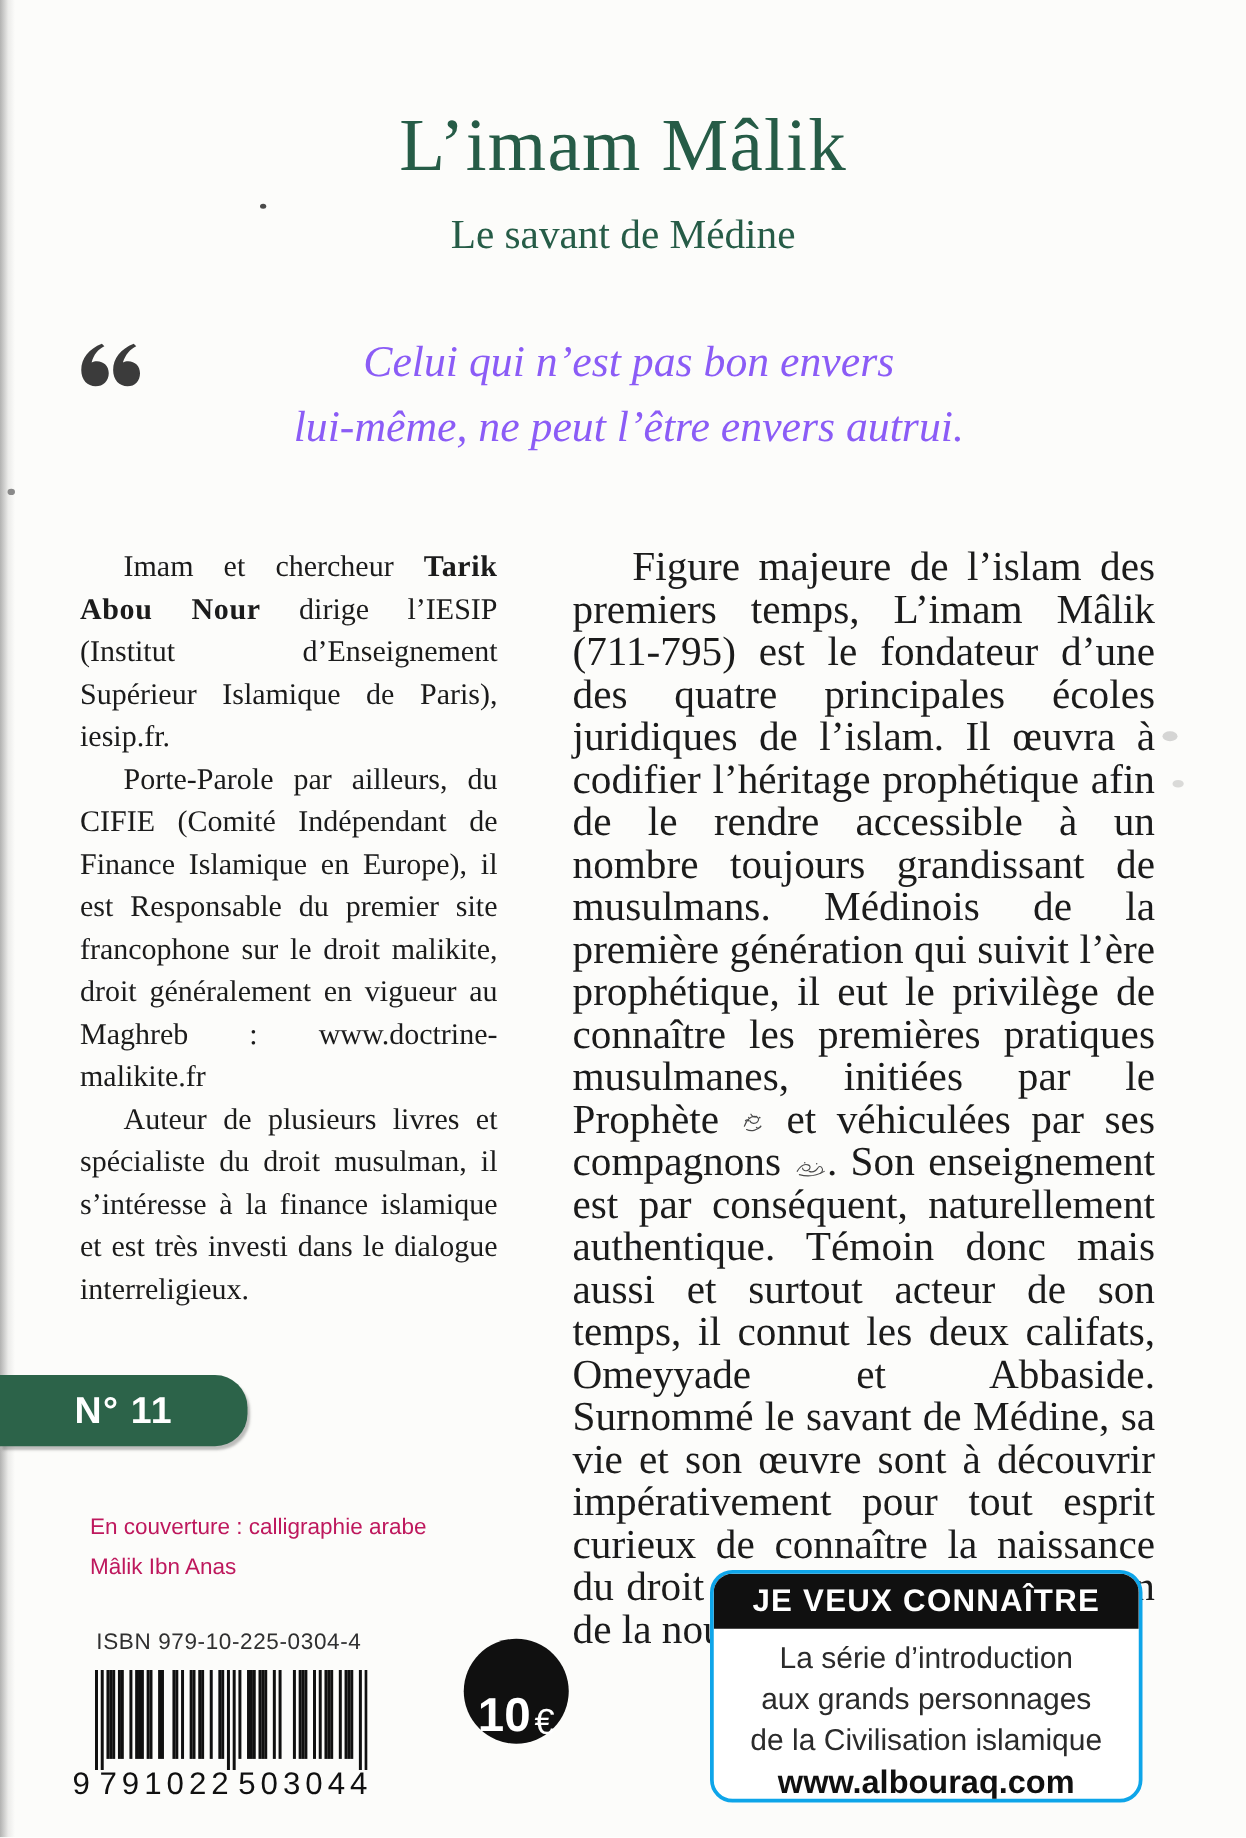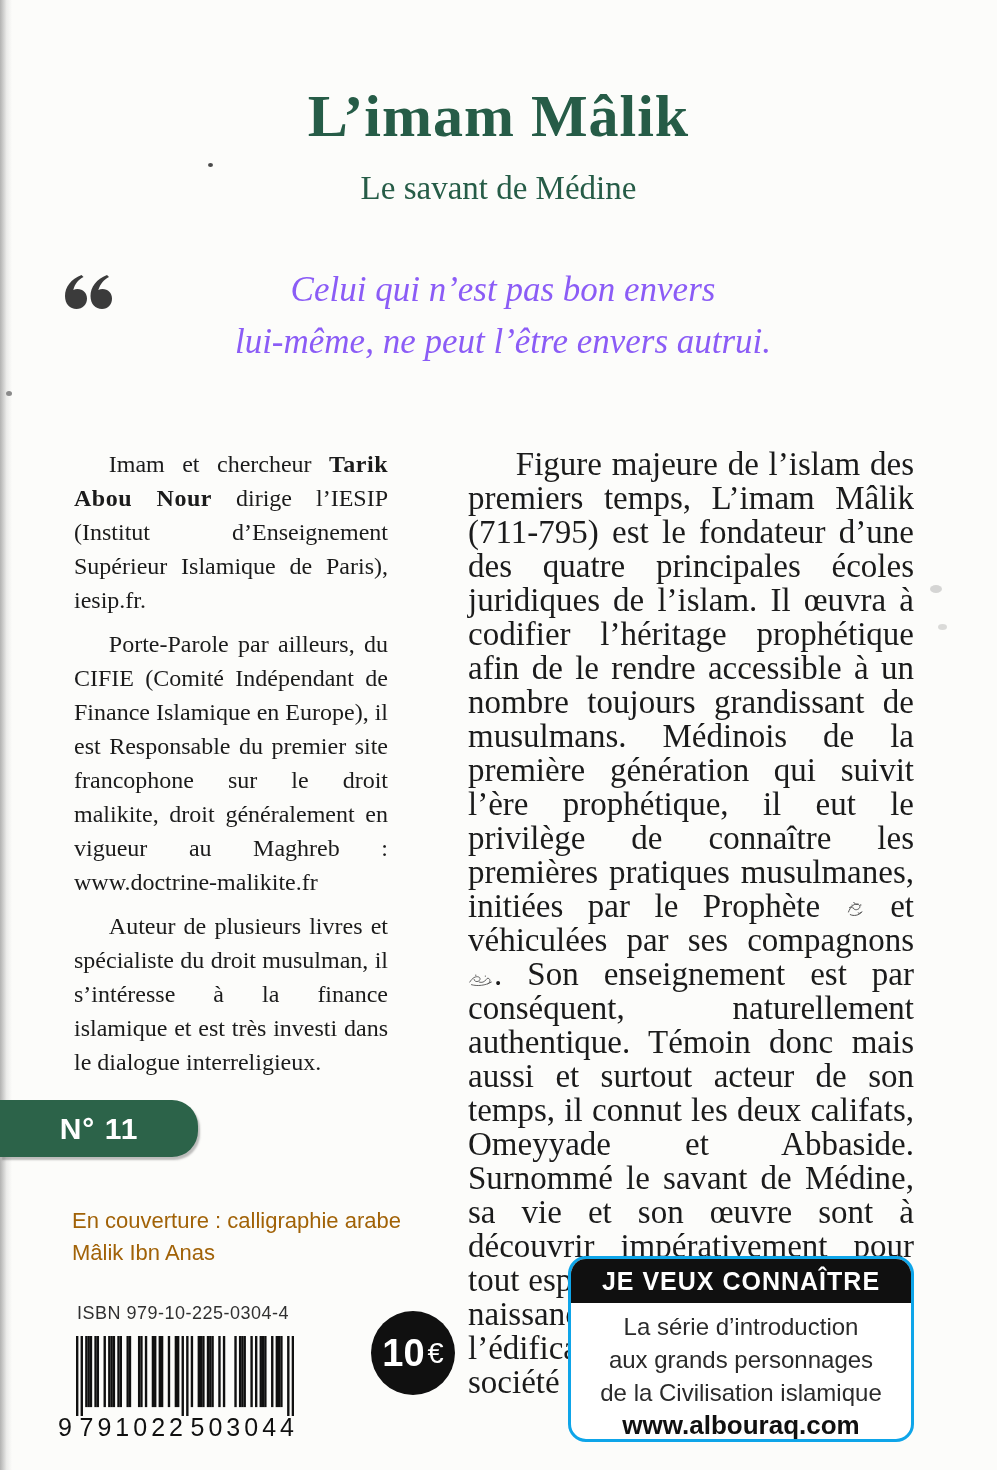--- a/index.html
+++ b/index.html
@@ -4,73 +4,73 @@
 <style>
   html,body{margin:0;padding:0;background:#ffffff;}
   .page{
     position:relative;width:997px;height:1470px;margin:0 auto;
     background:#fcfcfa;overflow:hidden;
     font-family:"Liberation Serif","DejaVu Serif",serif;color:#1b1b1b;
   }
 
   .title{
     position:absolute;top:82px;left:0;width:100%;text-align:center;
-    font-size:60px;font-weight:700;color:var(--title-green,#265c47);letter-spacing:1px;
+    font-size:60px;font-weight:400;color:var(--title-green,#265c47);letter-spacing:1px;
   }
   .subtitle{
     position:absolute;top:170px;left:0;width:100%;text-align:center;
     font-size:33px;color:var(--title-green,#265c47);
   }
 
   .quote-mark{position:absolute;left:60px;top:272px;}
   .pull-quote{
     position:absolute;left:118px;top:264px;width:770px;text-align:center;
     font-style:italic;font-size:35px;line-height:52px;color:#8b5cf6;
   }
   .pull-quote .qline{display:block;}
 
   .col{position:absolute;top:437px;text-align:justify;hyphens:none;}
   .col-left{left:64px;width:334px;font-size:24px;line-height:34px;}
   .col-right{left:458px;width:466px;font-size:33px;line-height:34px;}
-  .para{margin:10px;text-indent:1.45em;font-family:Liberation Serif, serif;}
+  .para{margin:0;text-indent:1.45em;font-family:Liberation Serif, serif;}
   .para strong{font-weight:700;letter-spacing:.5px;}
   .callig svg{vertical-align:-2px;}
 
   .series-badge{
     position:absolute;left:0;top:1100px;width:198px;height:57px;
     background:var(--badge-green,#2c6349);border-radius:0 26px 26px 0;
     color:#ffffff;display:flex;align-items:center;justify-content:center;
     font-family:"Liberation Sans","DejaVu Sans",sans-serif;
     font-size:30px;font-weight:700;letter-spacing:1px;
     box-shadow:2px 3px 2px rgba(70,70,70,.35);
   }
 
   .cover-note{
     position:absolute;left:72px;top:1205px;
     font-family:"Liberation Sans","DejaVu Sans",sans-serif;
-    font-size:22px;line-height:32px;color:#a16207;
+    font-size:18px;line-height:32px;color:#be185d;
   }
 
   .isbn-label{
     position:absolute;left:77px;top:1303px;
     font-family:"Liberation Sans","DejaVu Sans",sans-serif;
     font-size:18px;color:#303030;letter-spacing:.5px;
   }
   .barcode{position:absolute;left:76px;top:1336px;width:218px;height:80px;}
   .barcode-digits{
     position:absolute;left:58px;top:1413px;width:240px;
     display:flex;justify-content:space-between;align-items:flex-start;
     font-family:"Liberation Sans","DejaVu Sans",sans-serif;
     font-size:25px;color:#101010;
   }
   .barcode-digits .grp{letter-spacing:4px;}
 
   .price-badge{
     position:absolute;left:371px;top:1311px;width:84px;height:84px;border-radius:50%;
-    background:#101010;color:#ffffff;display:flex;align-items:center;justify-content:center;
+    background:#101010;color:#ffffff;display:flex;align-items:flex-end;justify-content:center;
     font-family:"Liberation Sans","DejaVu Sans",sans-serif;
   }
   .price-amount{font-size:38px;font-weight:700;}
   .price-currency{font-size:29px;margin-left:3px;}
 
   .info-box{
     position:absolute;left:568px;top:1256px;width:346px;height:186px;box-sizing:border-box;
     border:3px solid #0ea5e9;border-radius:18px;background:#ffffff;overflow:hidden;
     font-family:"Liberation Sans","DejaVu Sans",sans-serif;
   }

